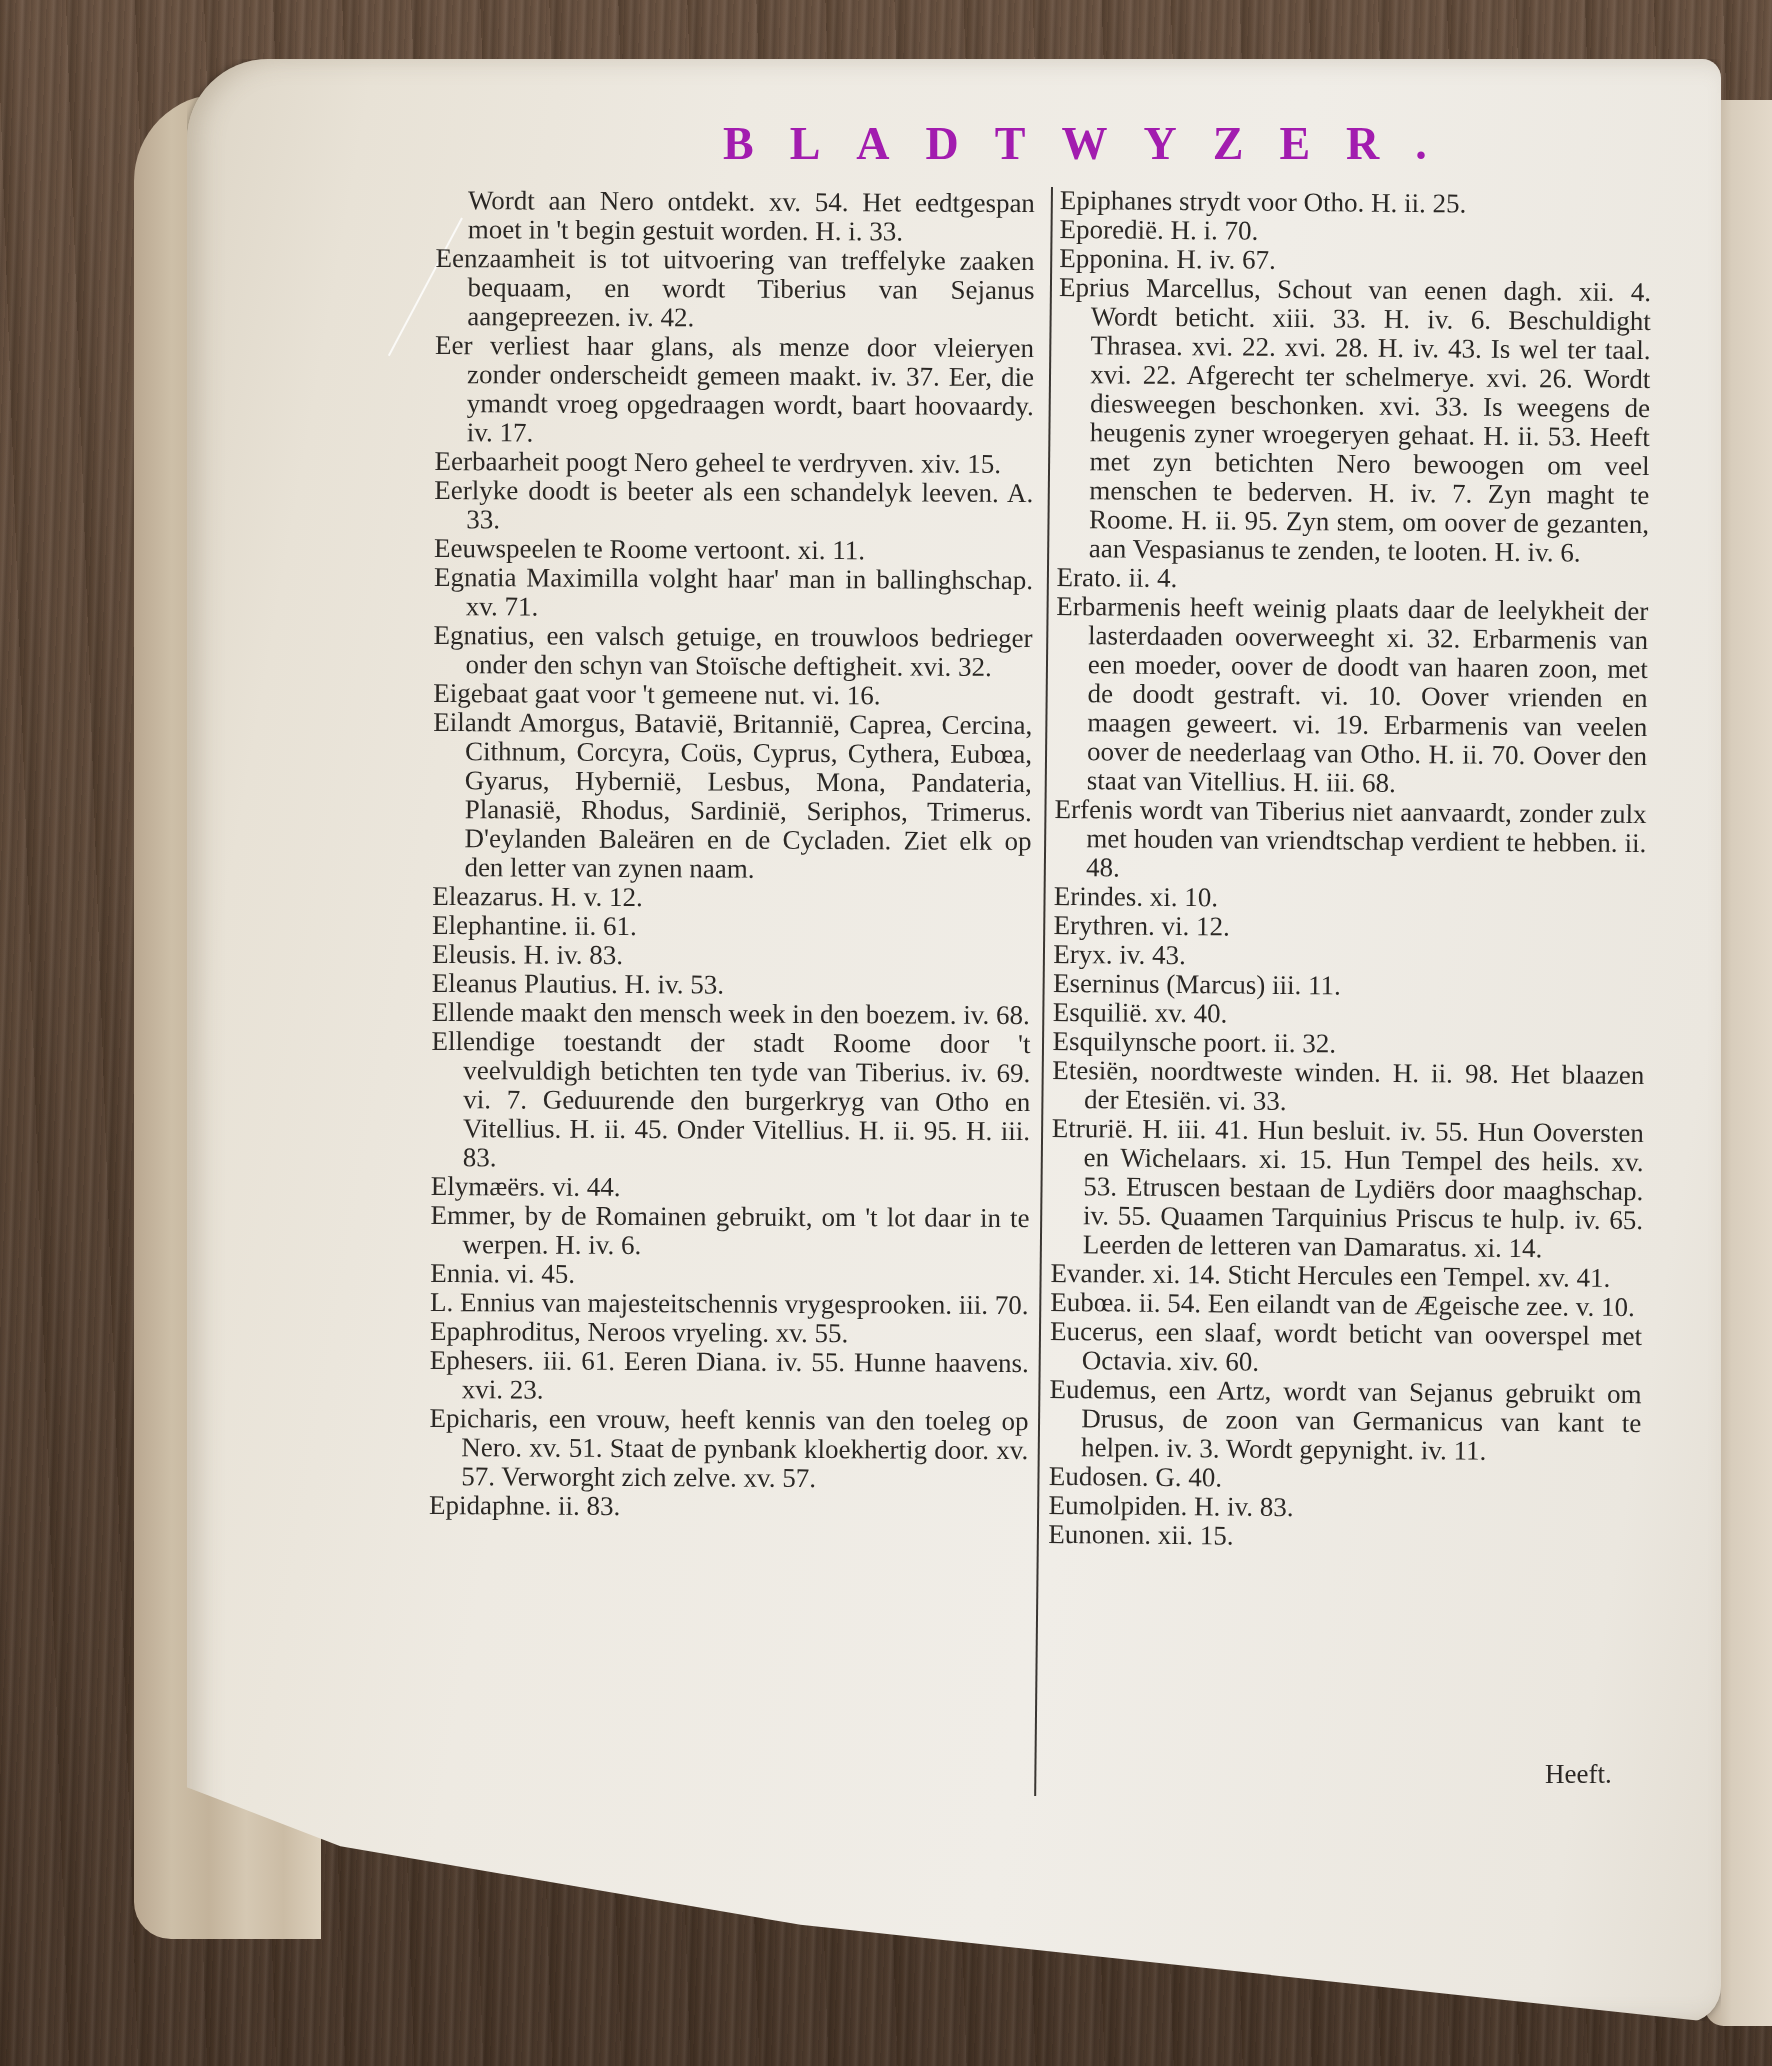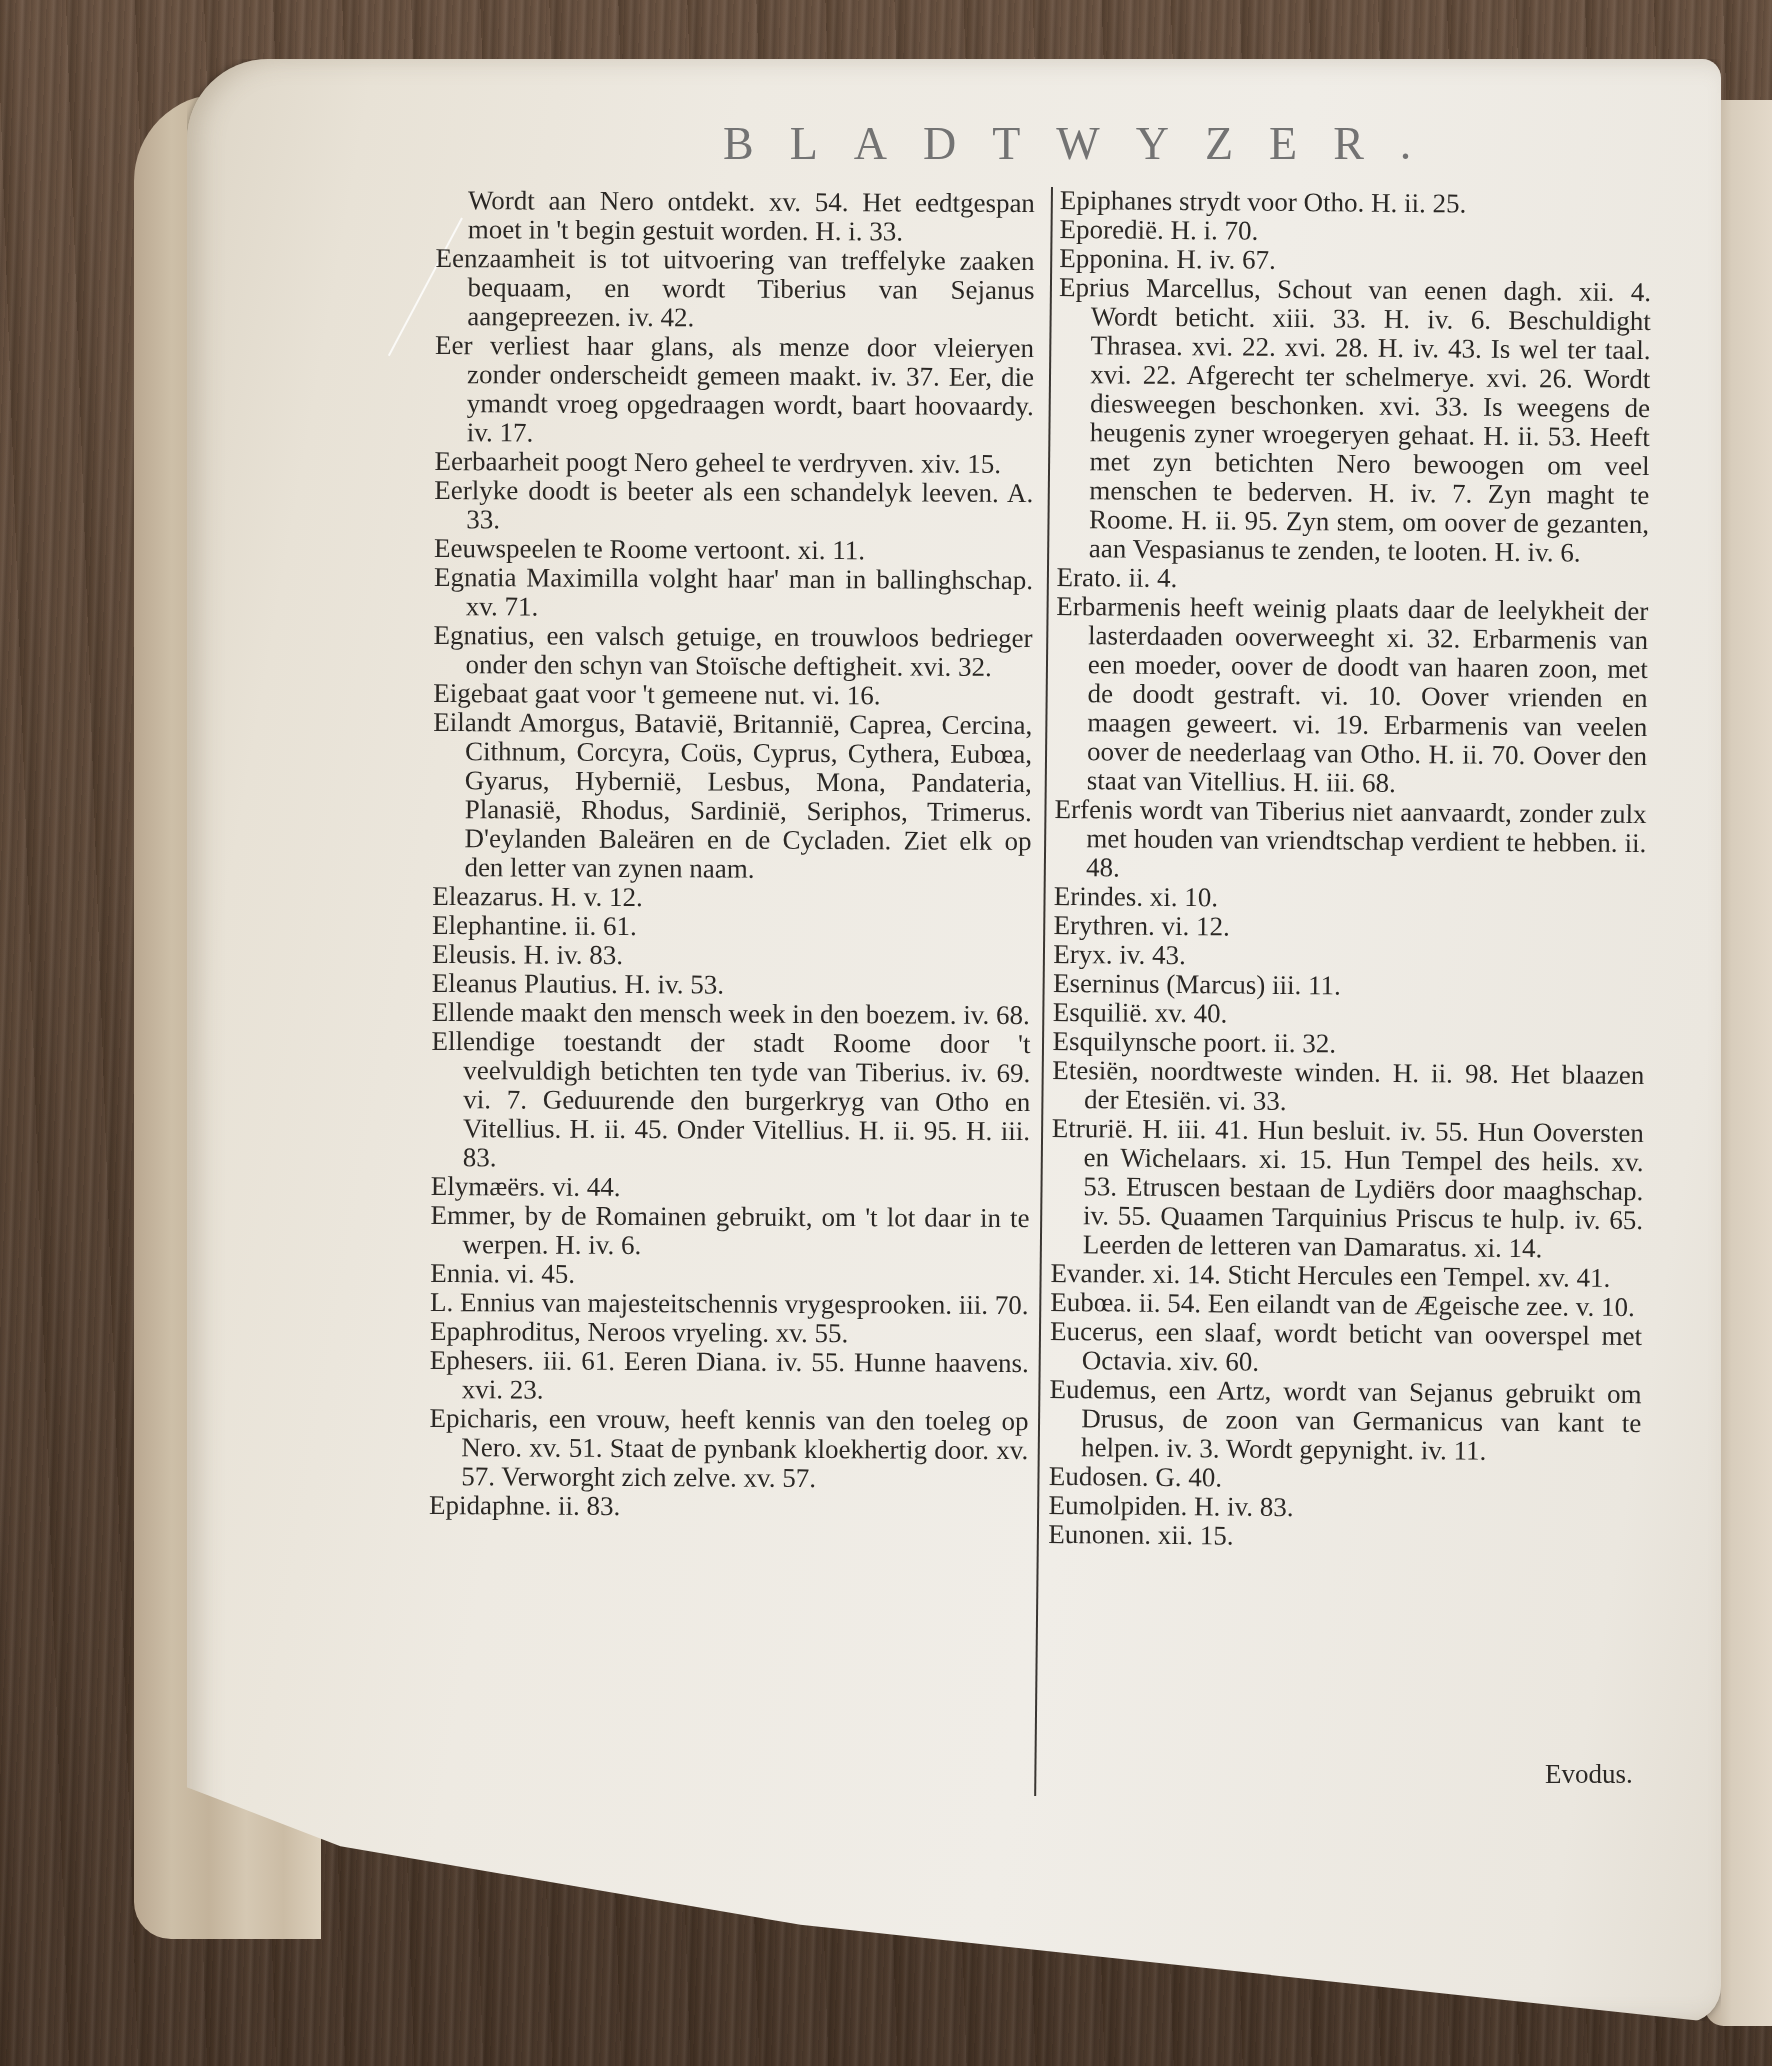--- a/index.html
+++ b/index.html
@@ -24,21 +24,21 @@
   }
   .page {
     position: absolute; left: 187px; top: 59px; width: 1534px; height: 1964px;
     background: linear-gradient(100deg, #ddd5c6 0%, #e8e2d6 10%, #eeeae2 30%, #f0ede7 60%, #ebe7df 90%, #e2dcd1 100%);
     border-radius: 81px 18.7px 37px 31px;
     box-shadow: inset 12.5px 0 25px rgba(120,100,70,0.25), 0 0 7.5px rgba(0,0,0,0.35);
     clip-path: polygon(0 0, 100% 0, 100% 100%, 40% 95%, 10% 91%, 0 88%);
   }
   .header {
     position: absolute; left: 723px; top: 117px; width: 686px;
-    font-size: 46px; letter-spacing: 36px; color: #737373; font-weight: normal;
+    font-size: 46px; letter-spacing: 36px; color: #a21caf; font-weight: bold;
     white-space: nowrap;
   }
   .column {
     position: absolute; top: 186px;
     font-size: 27px; line-height: 29px; color: #2b2825;
     transform-origin: top left;
   }
   .col-left { left: 436px; width: 599px; transform: rotate(0.3deg); }
   .col-right { left: 1060px; width: 592px; transform: rotate(0.5deg); }
   .entry { margin: 0; padding-left: 32px; text-indent: -32px; text-align: justify; }
@@ -112,14 +112,14 @@
   <p class="entry">Etrurië. H. iii. 41. Hun besluit. iv. 55. Hun Ooversten en Wichelaars. xi. 15. Hun Tempel des heils. xv. 53. Etruscen bestaan de Lydiërs door maaghschap. iv. 55. Quaamen Tarquinius Priscus te hulp. iv. 65. Leerden de letteren van Damaratus. xi. 14.</p>
   <p class="entry">Evander. xi. 14. Sticht Hercules een Tempel. xv. 41.</p>
   <p class="entry">Eubœa. ii. 54. Een eilandt van de Ægeische zee. v. 10.</p>
   <p class="entry">Eucerus, een slaaf, wordt beticht van ooverspel met Octavia. xiv. 60.</p>
   <p class="entry">Eudemus, een Artz, wordt van Sejanus gebruikt om Drusus, de zoon van Germanicus van kant te helpen. iv. 3. Wordt gepynight. iv. 11.</p>
   <p class="entry">Eudosen. G. 40.</p>
   <p class="entry">Eumolpiden. H. iv. 83.</p>
   <p class="entry">Eunonen. xii. 15.</p>
 </div>
 
-<div class="catchword">Evodus.</div>
+<div class="catchword">Heeft.</div>
 
 
 </body></html>

